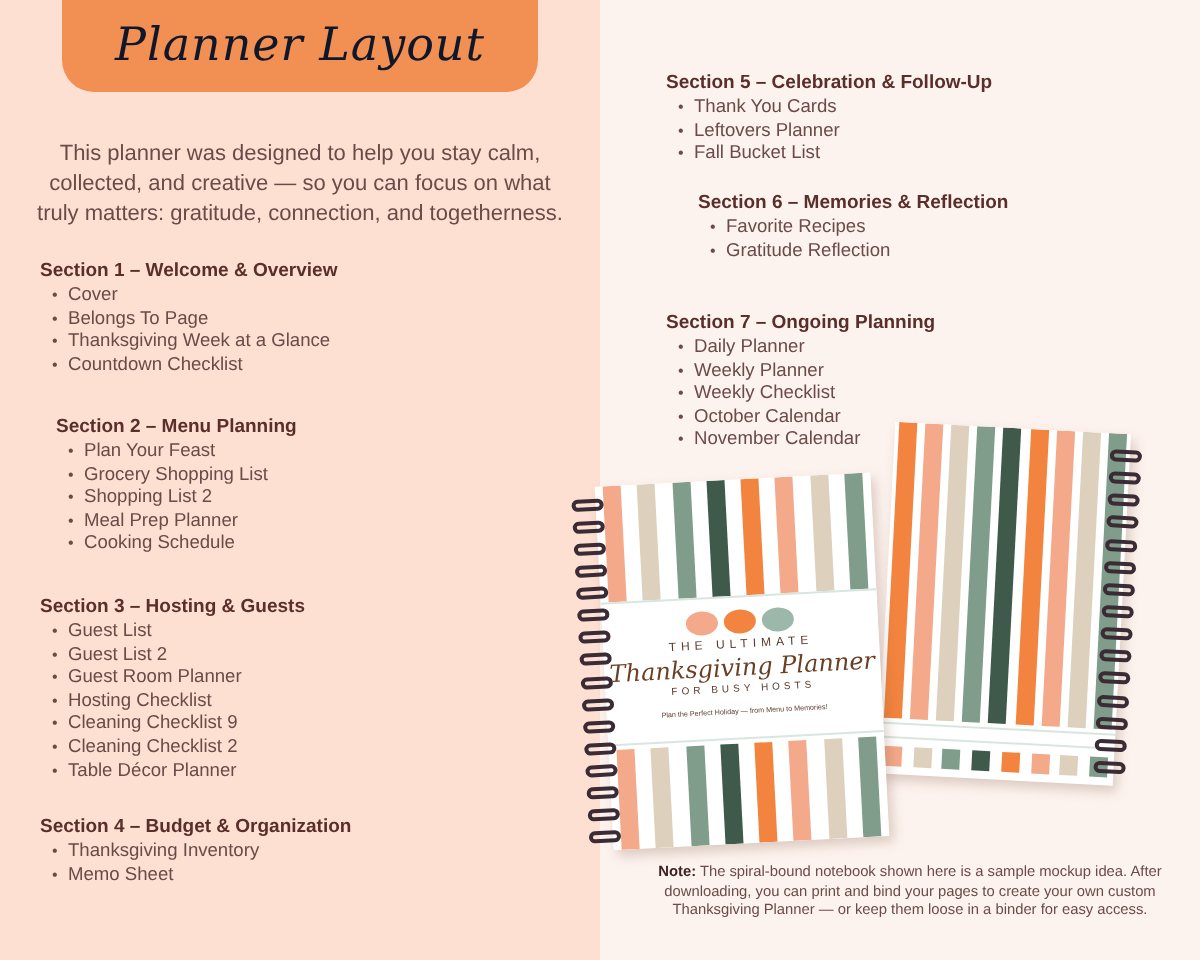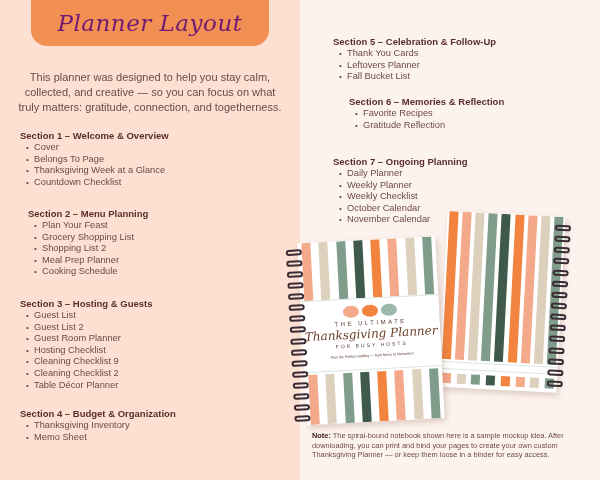--- a/index.html
+++ b/index.html
@@ -1,28 +1,28 @@
 <!DOCTYPE html>
 <html><head>
 <meta charset="utf-8">
 <style>
   * { box-sizing: border-box; margin: 0; padding: 0; }
   html, body { width: 600px; height: 480px; overflow: hidden; }
   body { position: relative; font-family: "Liberation Sans", sans-serif; background: #fdf3ee; color: #6b4a48; }
   .left { position: absolute; left: 0; top: 0; width: 300px; height: 480px; background: #fde0d2; }
   .right { position: absolute; left: 300px; top: 0; width: 300px; height: 480px; background: #fdf3ee; }
   .title-banner { position: absolute; left: 31px; top: 0; width: 238px; height: 46px; background: #f28f52; border-radius: 0 0 16px 16px; display: flex; align-items: center; justify-content: center; }
-  .title-text { color: #701a75; font-family: "DejaVu Serif", serif; font-style: italic; font-size: 23px; letter-spacing: 0.5px; }
+  .title-text { color: #0f172a; font-family: "DejaVu Serif", serif; font-style: italic; font-size: 23px; letter-spacing: 0.5px; }
   .intro { position: absolute; left: 14px; top: 70px; width: 272px; text-align: center; font-size: 11px; line-height: 15px; color: #6b4a48; }
   .section { position: absolute; }
   .sec-title { font-weight: bold; font-size: 9.5px; color: #5a2e2a; line-height: 12px; margin-bottom: 0px; }
   .sec-list { list-style: none; }
   .sec-list li { font-size: 9.3px; line-height: 11.6px; color: #6b4a48; padding-left: 14px; position: relative; }
   .sec-list li::before { content: "•"; position: absolute; left: 6px; top: 0; font-size: 8px; color: #6b4a48; }
-  .note { position: absolute; left: 312px; top: 431px; width: 286px; font-size: 7.4px; line-height: 9.6px; color: #6b4a48; }
+  .note { position: absolute; left: 312px; top: 431px; width: 286px; text-align: center; font-size: 7.4px; line-height: 9.6px; color: #6b4a48; }
   .note b { color: #3d2220; }
   
   .book { position: absolute; overflow: hidden; background: #fff; box-shadow: 2px 3px 6px rgba(120,80,60,0.25); }
   .stripes { position: absolute; left: 0; right: 0; display: flex; justify-content: space-around; }
   .stripe { width: 9px; height: 100%; }
   .spiral { position: absolute; display: flex; flex-direction: column; justify-content: space-between; }
   .ring { width: 16px; height: 6px; border: 2px solid #3b2b35; border-radius: 6px; background: transparent; }
   .cover-band { position: absolute; left: 0; right: 0; background: #fff; text-align: center; border-top: 1px solid #d9e6e0; border-bottom: 1px solid #d9e6e0; }
   .pumpkins { display: flex; justify-content: center; gap: 3px; margin-top: 6px; }
   .pumpkin { width: 16px; height: 12px; border-radius: 50%; }

